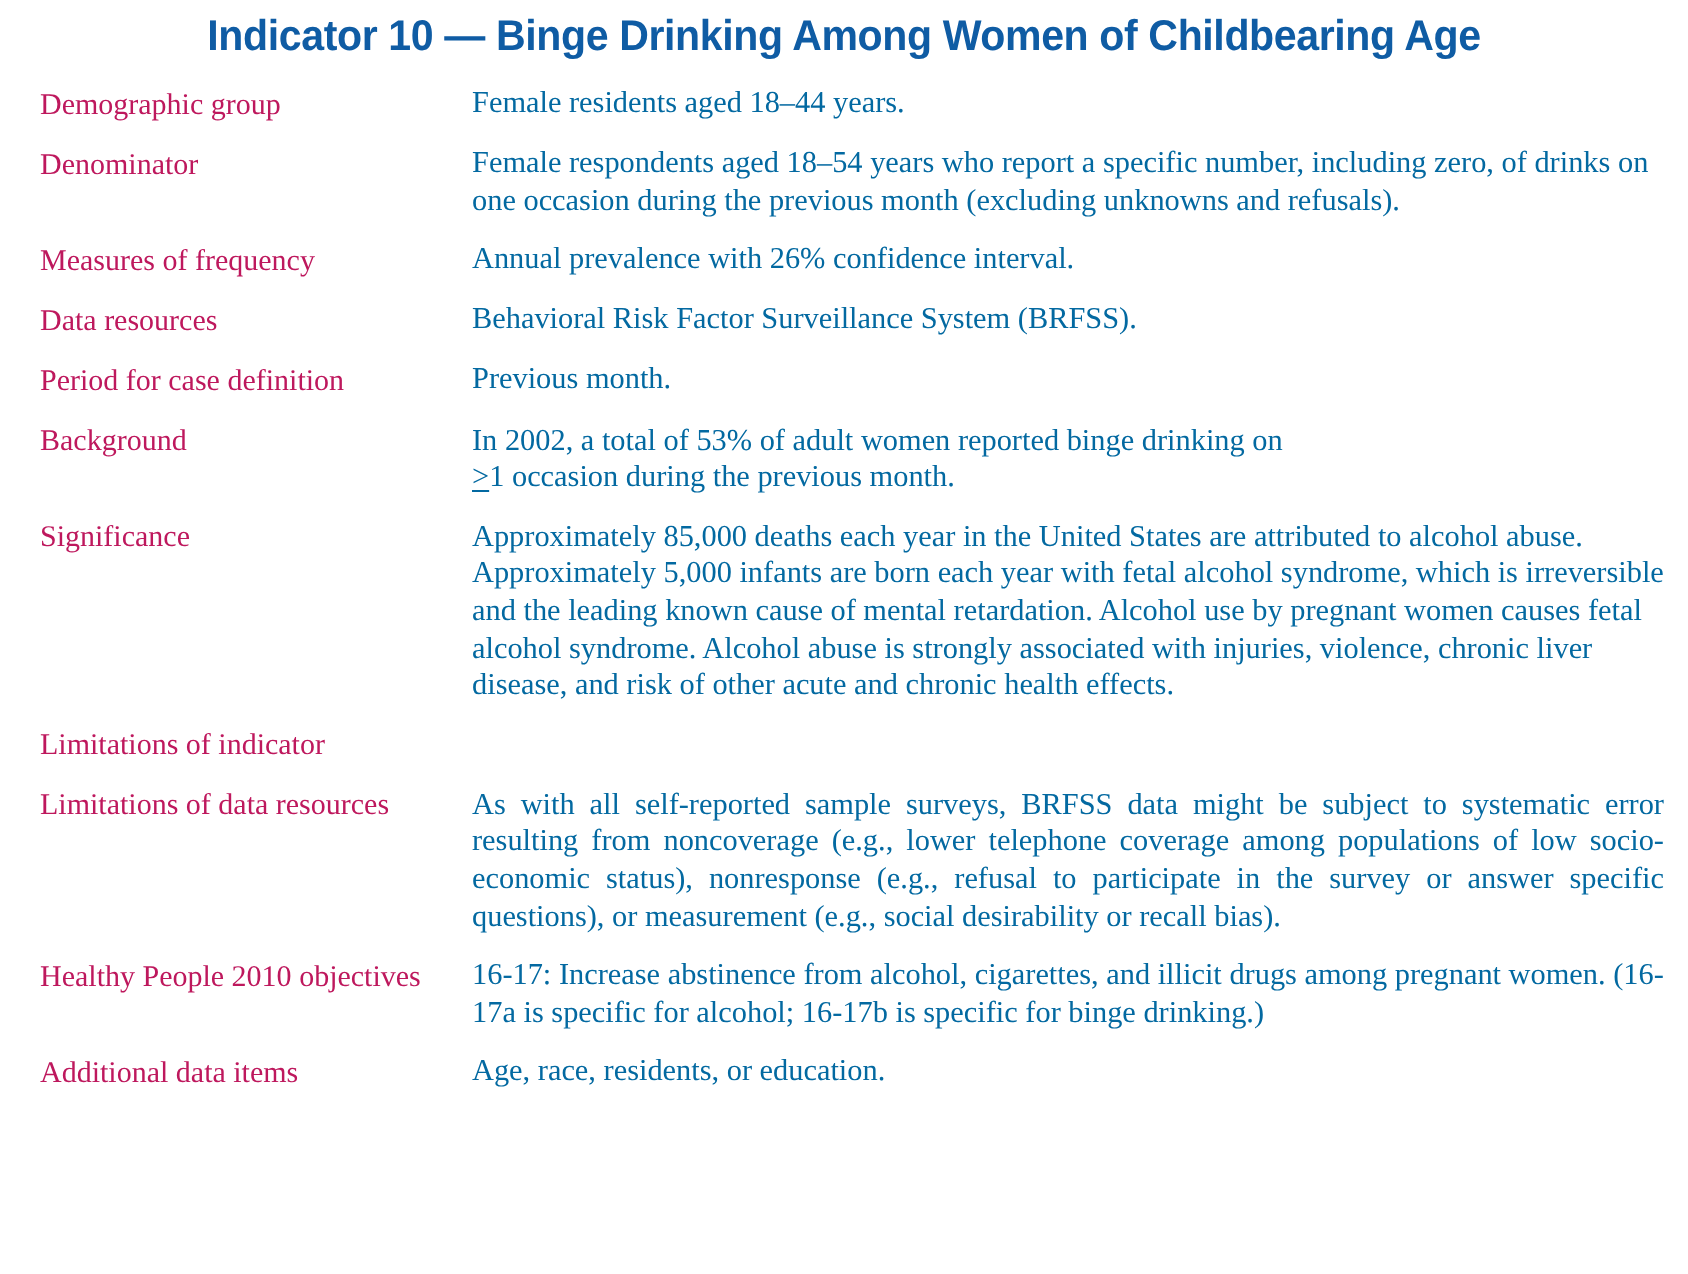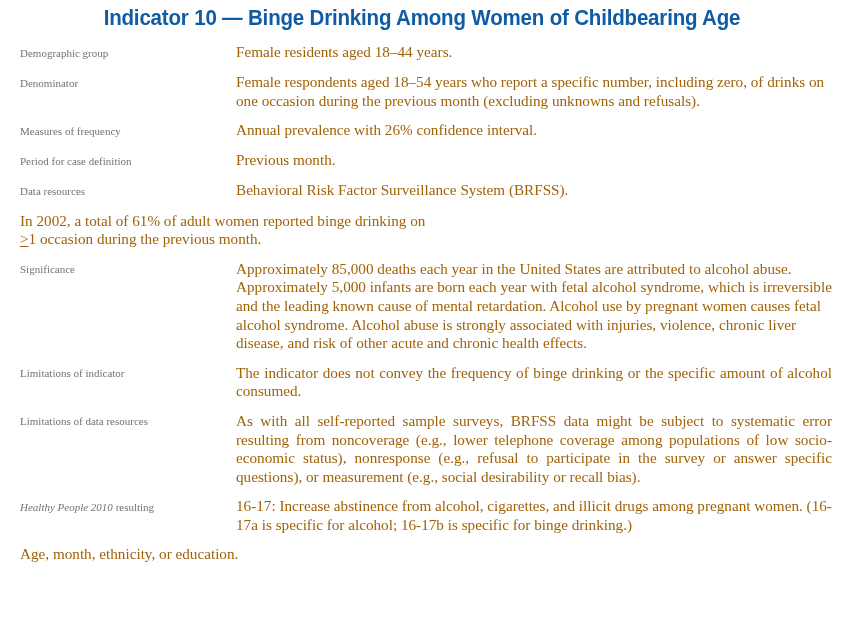--- a/index.html
+++ b/index.html
@@ -54,35 +54,34 @@
     align-items: flex-start;
     padding-left: 20px;
     padding-right: 12px;
     box-sizing: border-box;
     margin-bottom: 11px;
   }
 
   .row-label {
     flex: 0 0 216px;
     width: 216px;
-    font-size: 11px;
+    font-size: 15px;
     line-height: 18.6px;
-    color: #737373;
+    color: #be185d;
     padding-top: 0.5px;
   }
 
   .row-label .hp-italic {
-    font-style: italic;
   }
 
   .row-body {
     flex: 1 1 auto;
     font-size: 15.2px;
     line-height: 18.6px;
-    color: #a16207;
+    color: #0369a1;
     max-width: 596px;
     text-align: left;
     hyphens: manual;
   }
 
   .row-body.justified {
     text-align: justify;
     text-align-last: left;
   }
 
@@ -116,51 +115,52 @@
       <div class="row-label">Denominator</div>
       <div class="row-body">Female respondents aged 18–54 years who report a specific number, including zero, of drinks on one occasion during the previous month (excluding unknowns and refusals).</div>
     </div>
 
     <div class="row">
       <div class="row-label">Measures of frequency</div>
       <div class="row-body">Annual prevalence with 26% confidence interval.</div>
     </div>
 
     <div class="row">
+      <div class="row-label">Data resources</div>
+      <div class="row-body">Behavioral Risk Factor Surveillance System (BRFSS).</div>
+    </div>
+
+    <div class="row">
       <div class="row-label">Period for case definition</div>
       <div class="row-body">Previous month.</div>
     </div>
 
     <div class="row">
-      <div class="row-label">Data resources</div>
-      <div class="row-body">Behavioral Risk Factor Surveillance System (BRFSS).</div>
-    </div>
-
-    <div class="row">
-      <div class="row-body"><span>In 2002, a total of 61% of adult women reported binge drinking on </span><span class="nowrapnum"><span class="gte">&gt;</span><span>1 occasion during the previous month.</span></span></div>
+      <div class="row-label">Background</div>
+      <div class="row-body"><span>In 2002, a total of 53% of adult women reported binge drinking on </span><span class="nowrapnum"><span class="gte">&gt;</span><span>1 occasion during the previous month.</span></span></div>
     </div>
 
     <div class="row">
       <div class="row-label">Significance</div>
       <div class="row-body">Approximately 85,000 deaths each year in the United States are attributed to alcohol abuse. Approximately 5,000 infants are born each year with fetal alcohol syndrome, which is irreversible and the leading known cause of mental retardation. Alcohol use by pregnant women causes fetal alcohol syndrome. Alcohol abuse is strongly associated with injuries, violence, chronic liver disease, and risk of other acute and chronic health effects.</div>
     </div>
 
     <div class="row">
       <div class="row-label">Limitations of indicator</div>
-      <div class="row-body justified">The indicator does not convey the frequency of binge drinking or the specific amount of alcohol consumed.</div>
     </div>
 
     <div class="row">
       <div class="row-label">Limitations of data resources</div>
       <div class="row-body justified">As with all self-reported sample surveys, BRFSS data might be subject to systematic error resulting from noncoverage (e.g., lower telephone coverage among populations of low socio-economic status), nonresponse (e.g., refusal to participate in the survey or answer specific questions), or measurement (e.g., social desirability or recall bias).</div>
     </div>
 
     <div class="row">
-      <div class="row-label"><span class="hp-italic">Healthy People 2010</span><span> resulting</span></div>
+      <div class="row-label"><span class="hp-italic">Healthy People 2010</span><span> objectives</span></div>
       <div class="row-body">16-17: Increase abstinence from alcohol, cigarettes, and illicit drugs among pregnant women. (16-17a is specific for alcohol; 16-17b is specific for binge drinking.)</div>
     </div>
 
     <div class="row">
-      <div class="row-body">Age, month, ethnicity, or education.</div>
+      <div class="row-label">Additional data items</div>
+      <div class="row-body">Age, race, residents, or education.</div>
     </div>
 
   </div>
 </div>
 
 </body></html>

